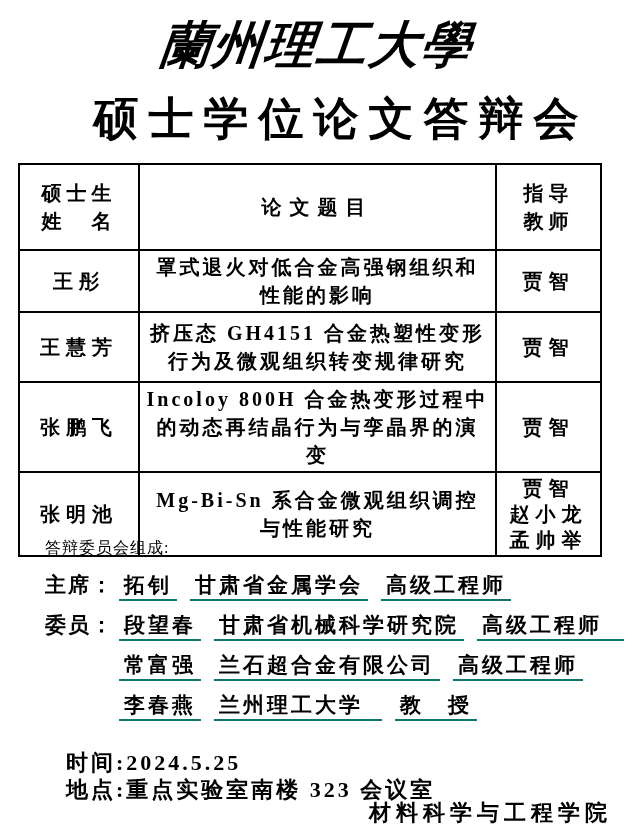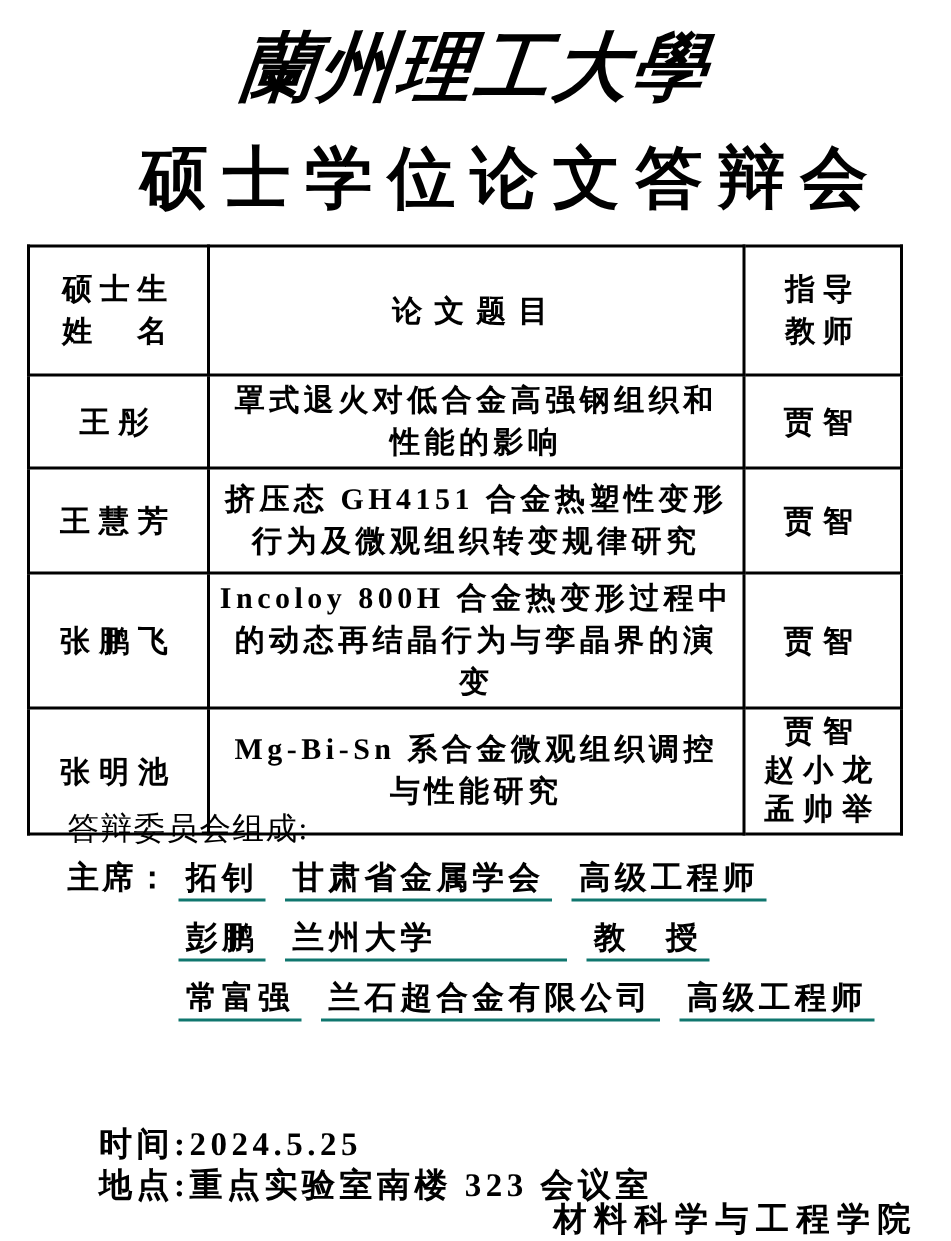--- a/index.html
+++ b/index.html
@@ -68,21 +68,21 @@
   .hdr-thesis { letter-spacing: 8px; }
   .cell-name { letter-spacing: 6px; }
   .cell-title { letter-spacing: 3px; line-height: 28px; }
   .cell-adv { letter-spacing: 6px; }
   .adv-line { display: block; line-height: 26px; }
 
   
   .committee-heading {
     position: absolute;
     left: 45px; top: 538px;
-    font-size: 21px;
+    font-size: 16px;
     letter-spacing: 1px;
   }
   .committee {
     position: absolute;
     left: 45px; top: 572px;
     width: 575px;
   }
   .c-line {
     font-size: 21px;
     font-weight: bold;
@@ -183,22 +183,25 @@
 </tbody>
   </table>
 
 <div class="committee-heading">答辩委员会组成:</div>
 
 <div class="committee">
   <div class="c-line">
     <span class="c-label">主席：</span><span class="u">拓钊</span><span class="u">甘肃省金属学会</span><span class="u">高级工程师</span>
   </div>
   <div class="c-line">
-    <span class="c-label"></span><span class="u">彭鹏</span><span class="u u-aff-lzu">兰州大学</span><span class="u">教　授</span>
+    <span class="c-label">委员：</span><span class="u">段望春</span><span class="u">甘肃省机械科学研究院</span><span class="u u-trail">高级工程师</span>
   </div>
   <div class="c-line">
     <span class="c-label"></span><span class="u">常富强</span><span class="u">兰石超合金有限公司</span><span class="u">高级工程师</span>
+  </div>
+  <div class="c-line">
+    <span class="c-label"></span><span class="u">李春燕</span><span class="u u-aff-lut">兰州理工大学</span><span class="u">教　授</span>
   </div>
 </div>
 
 <div class="footer-time">时间:2024.5.25</div>
 <div class="footer-location">地点:重点实验室南楼 323 会议室</div>
 <div class="footer-department">材料科学与工程学院</div>
 
 </body></html>

